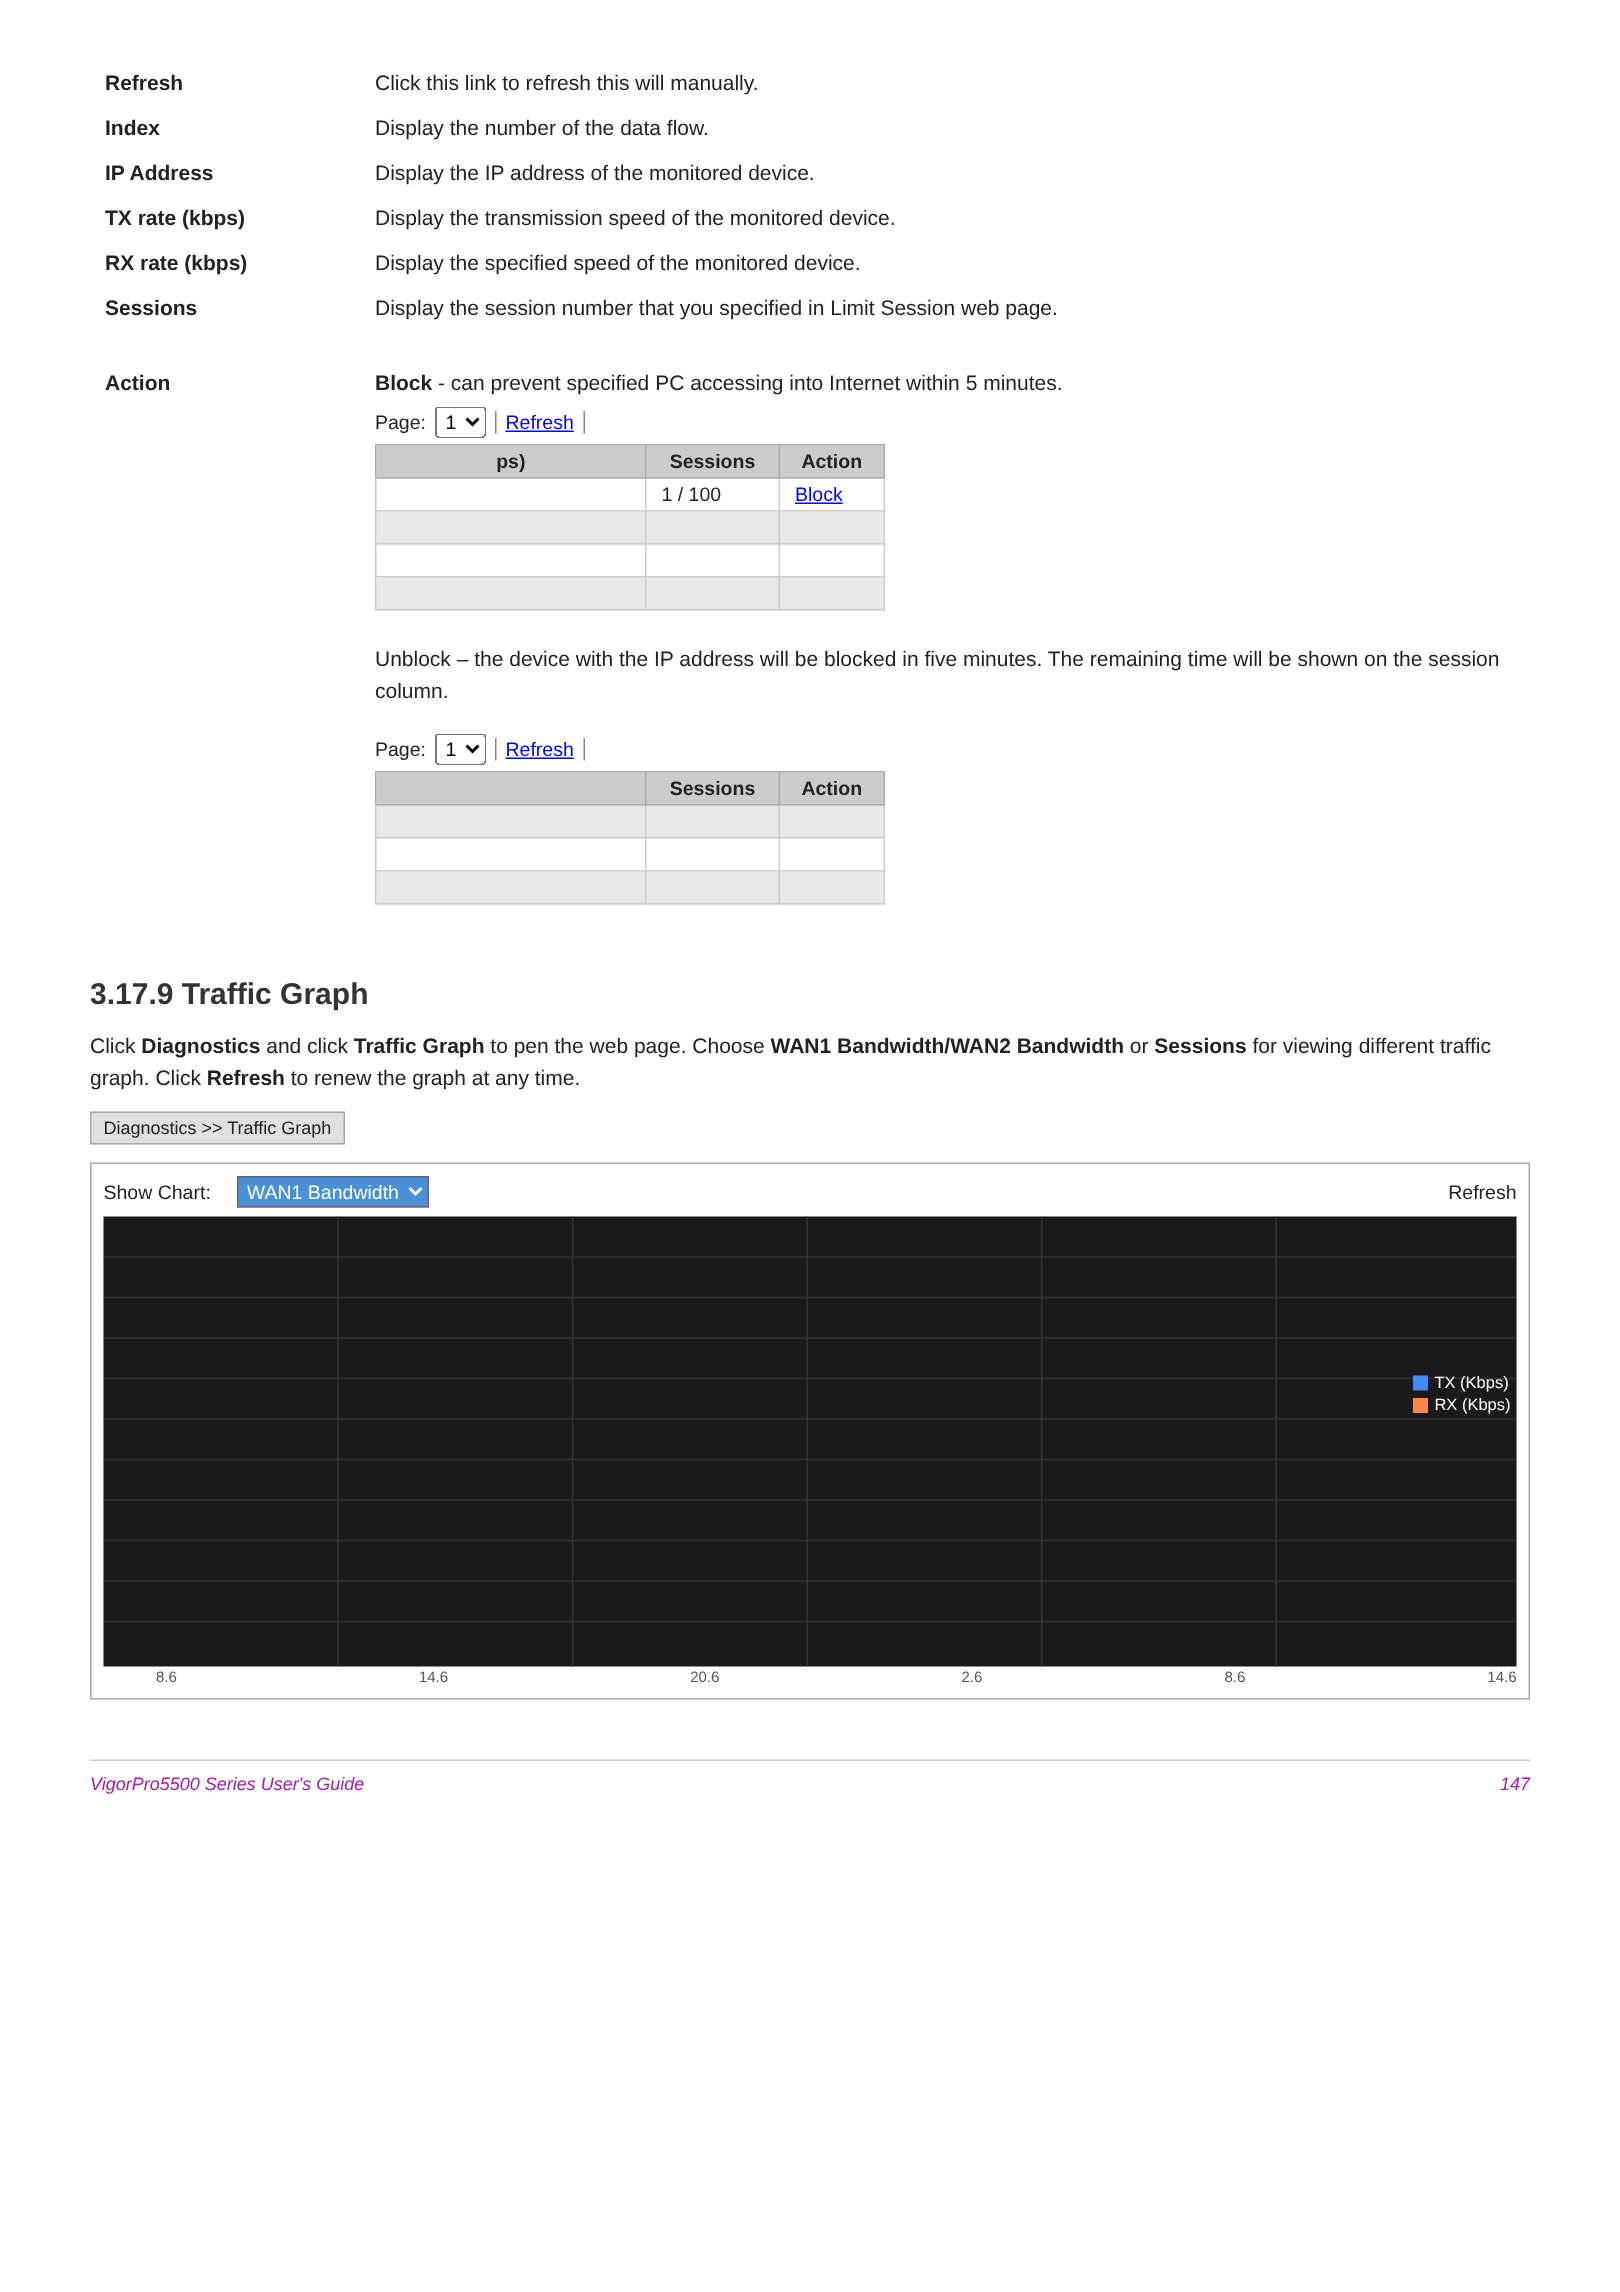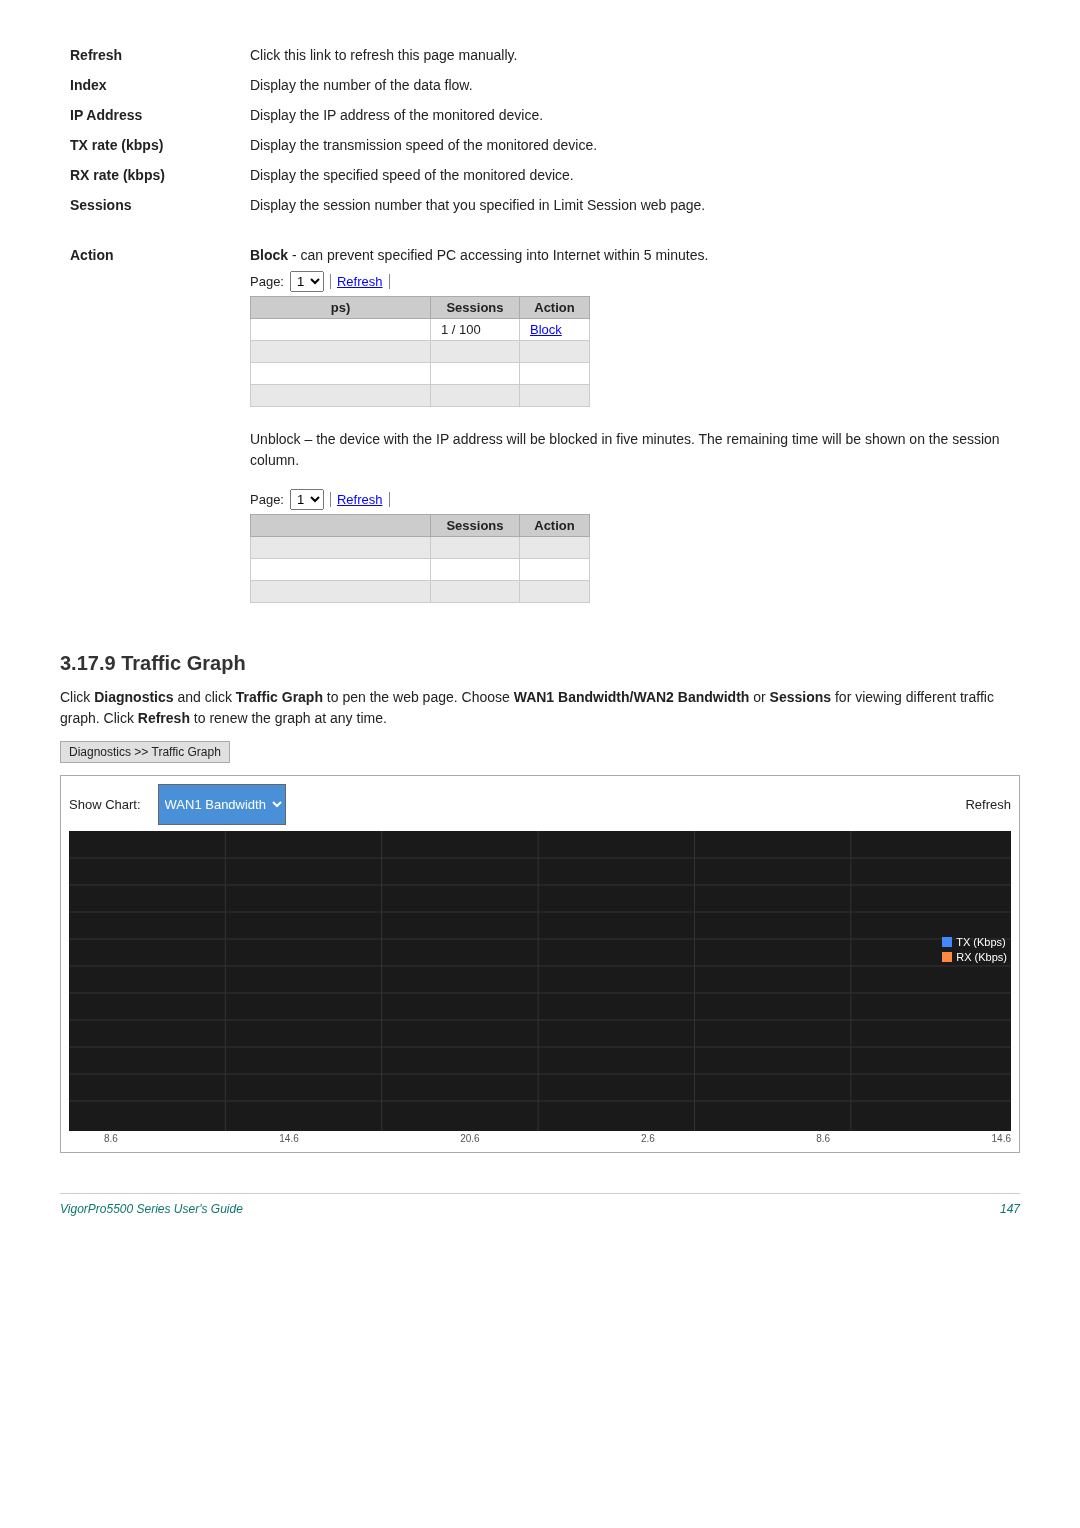--- a/index.html
+++ b/index.html
@@ -180,21 +180,21 @@
       padding: 2px 0 0 35px;
       font-size: 10px;
       color: #555;
     }
 
     .footer {
       display: flex;
       justify-content: space-between;
       margin-top: 40px;
       font-size: 12px;
-      color: #0f766e;
+      color: #a21caf;
       font-style: italic;
       border-top: 1px solid #ccc;
       padding-top: 8px;
     }
 
     .action-col { text-align: center; }
     .sessions-col { text-align: center; }
 
     .unblock-desc {
       margin: 10px 0;
@@ -204,21 +204,21 @@
 </head>
 <body>
 
 
 
 
 <table class="definition-table">
   <tbody id="def-tbody">
       <tr>
       <td style="font-weight:bold; width:180px; vertical-align:top;">Refresh</td>
-      <td>Click this link to refresh this page manually.</td>
+      <td>Click this link to refresh this will manually.</td>
     </tr>
       <tr>
       <td style="font-weight:bold; width:180px; vertical-align:top;">Index</td>
       <td>Display the number of the data flow.</td>
     </tr>
       <tr>
       <td style="font-weight:bold; width:180px; vertical-align:top;">IP Address</td>
       <td>Display the IP address of the monitored device.</td>
     </tr>
       <tr>
@@ -336,21 +336,21 @@
 
 
 <div class="breadcrumb-bar">Diagnostics &gt;&gt; Traffic Graph</div>
 
 
 <div class="traffic-graph-container">
   <div class="graph-controls">
     <div class="left">
       <span>Show Chart:</span>
       <div style="position:relative;">
-        <select style="font-size:13px; padding:11px 2px; background:#4a90d9; color:#fff; border:1px solid #666;">
+        <select style="font-size:13px; padding:1px 2px; background:#4a90d9; color:#fff; border:1px solid #666;">
           <option>WAN1 Bandwidth</option>
           <option>WAN2 Bandwidth</option>
           <option>Sessions</option>
         </select>
       </div>
     </div>
     <div>
       <span class="refresh-link">Refresh</span>
     </div>
   </div>

